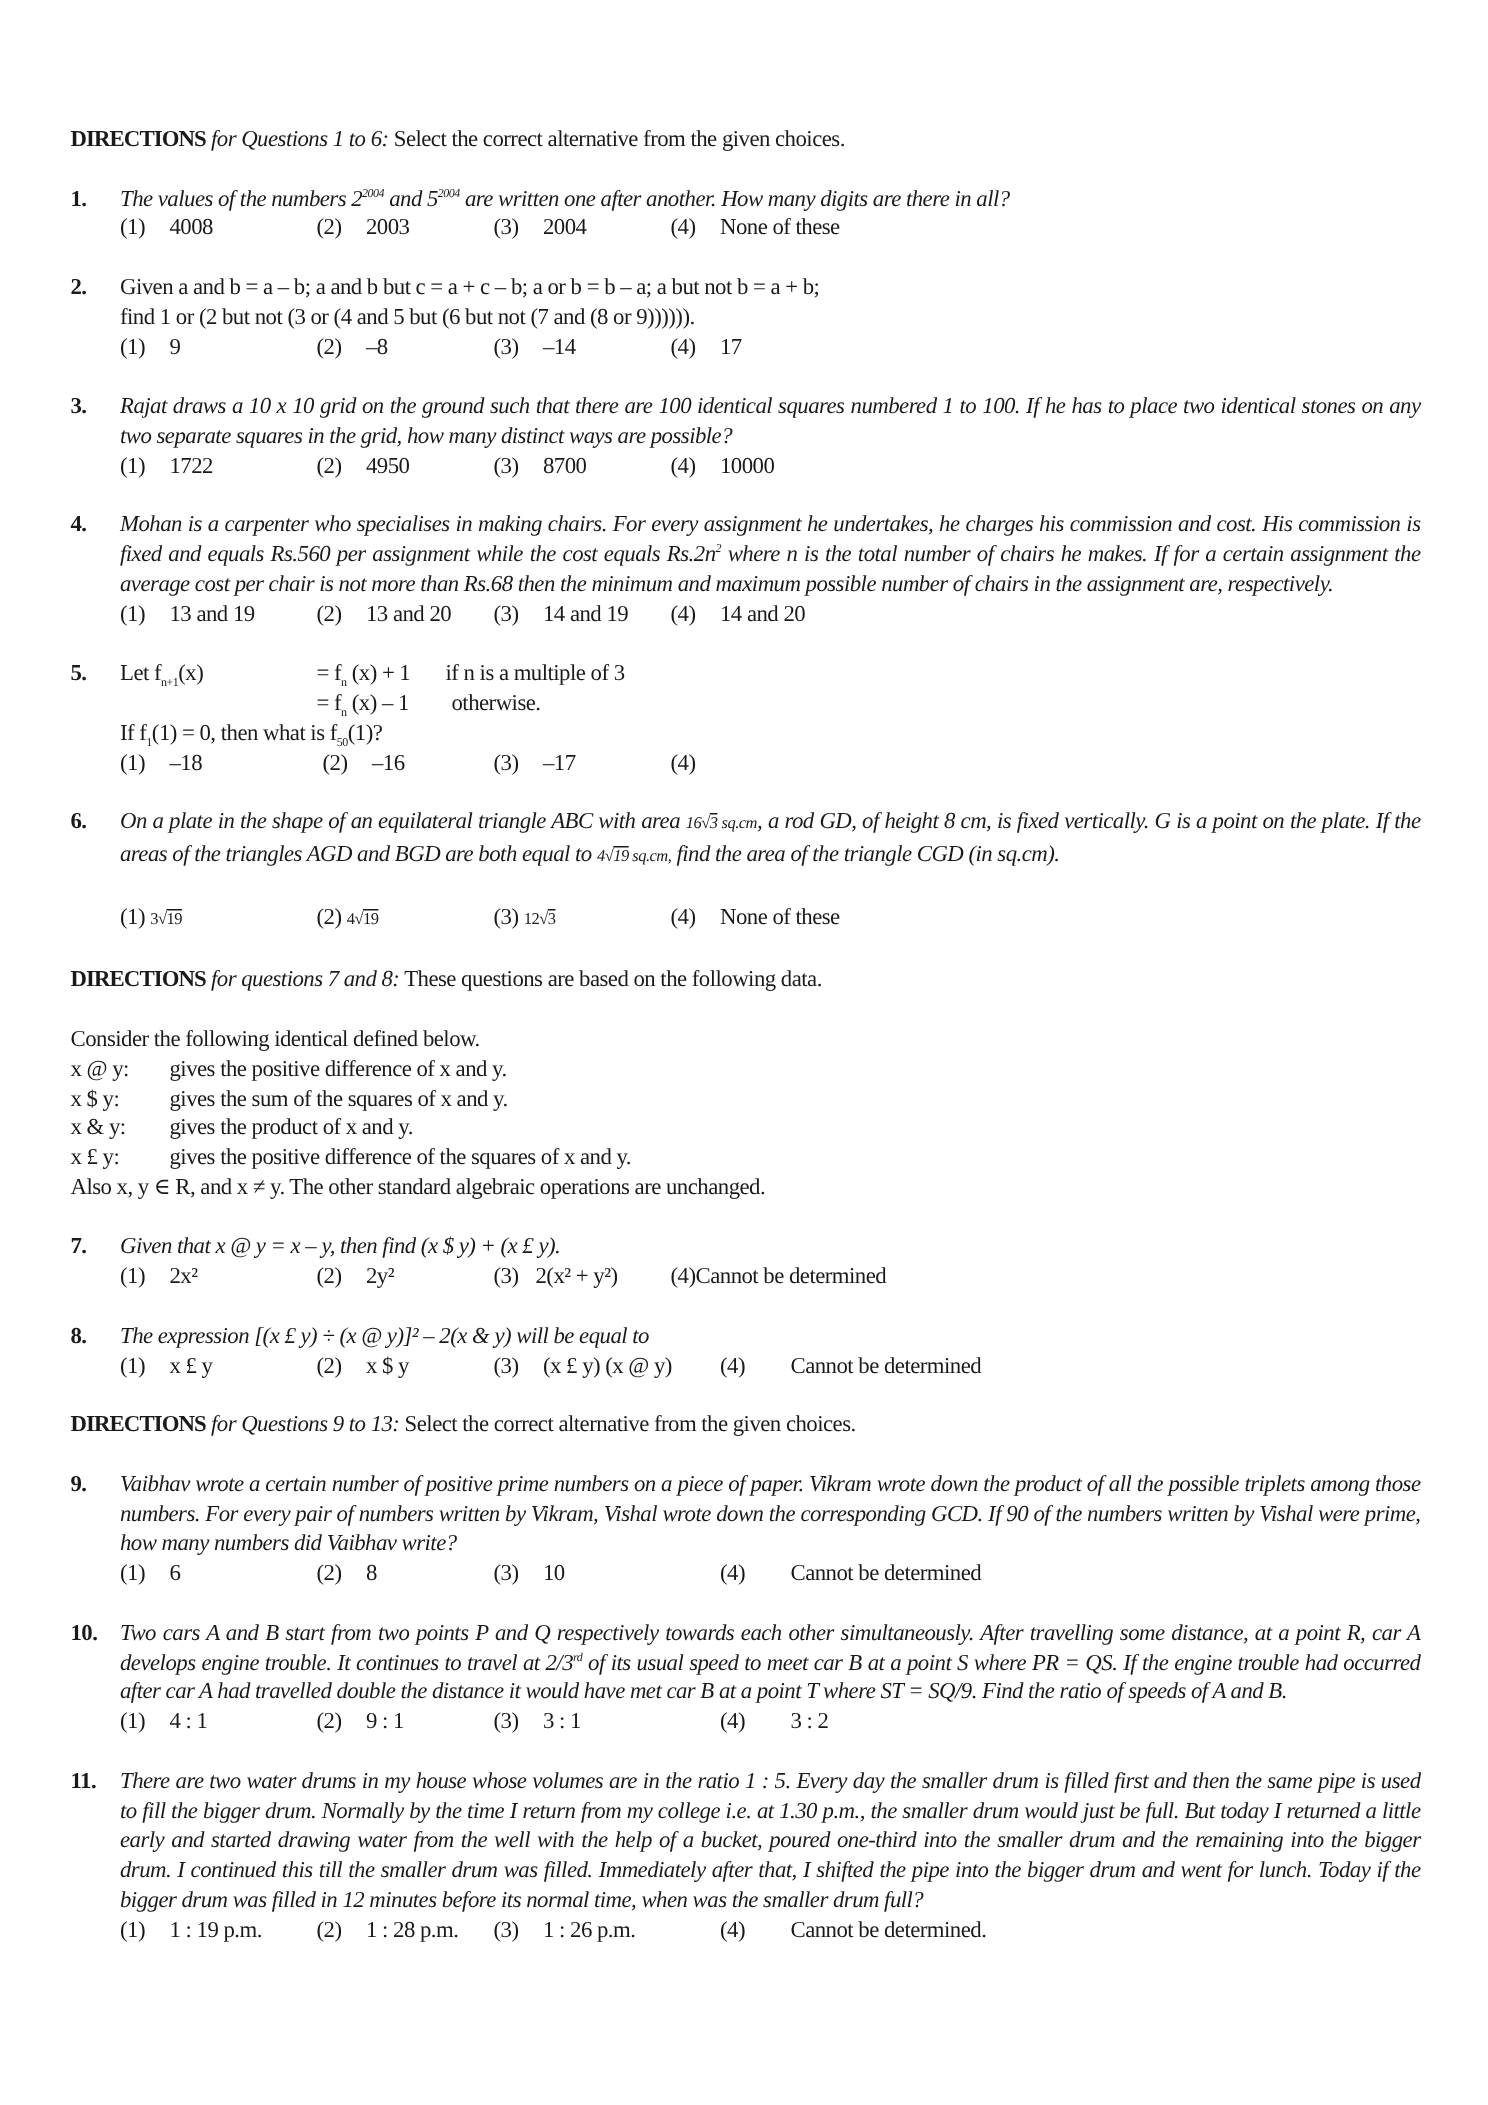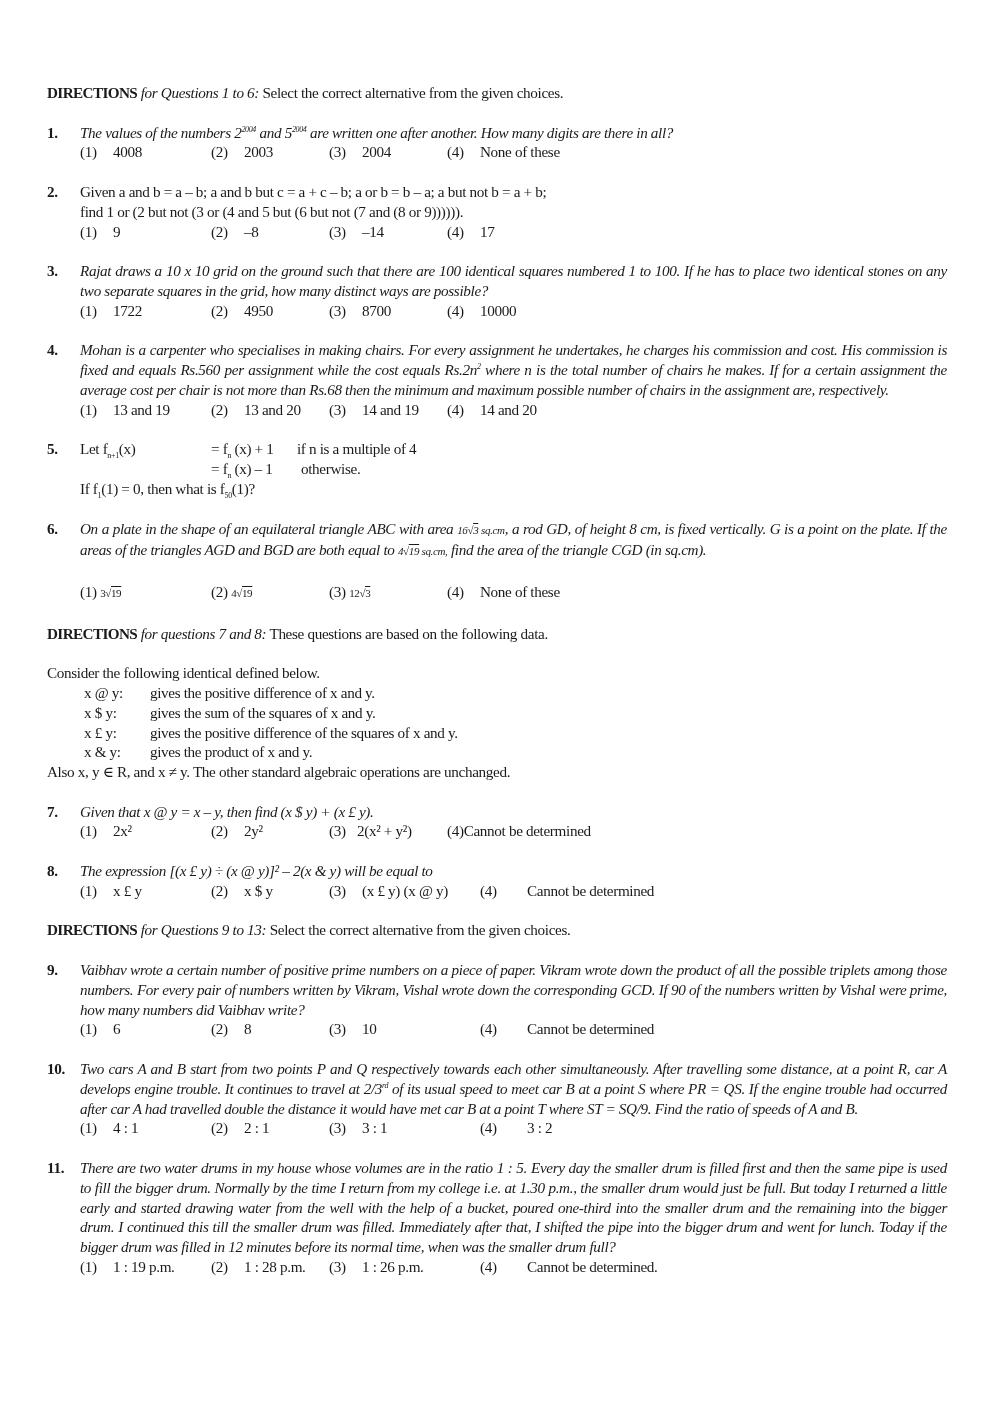--- a/index.html
+++ b/index.html
@@ -18,21 +18,21 @@
     .q .body { text-align: justify; text-align-last: left; font-style: italic; }
     .opts { display: flex; white-space: nowrap; }
     .opt { display: inline-block; }
     .opt .lab { display: inline-block; }
     .gap-lg { height: 19.8px; }
     sup { font-size: 8px; line-height: 0; vertical-align: 6px; }
     sub { font-size: 8px; line-height: 0; vertical-align: -4px; }
     .small-math { font-size: 11px; }
     .sqrt { text-decoration: overline; }
     .ops-row { display: flex; }
-    .ops-row .sym { width: 66px; margin-left: 37px; }
+    .ops-row .sym { width: 66px; }
     .f5-row { display: flex; }
   </style>
 </head>
 <body>
 
 <div class="page">
 
   <p class="directions"><b>DIRECTIONS</b><i> for Questions 1 to 6:</i><span> Select the correct alternative from the given choices.</span></p>
   <div class="gap-lg"></div>
 
@@ -83,28 +83,34 @@
       <span class="opt"><span class="lab" style="width:33px">(4)</span><span>14 and 20</span></span>
     </div>
   </div>
   <div class="gap-lg"></div>
 
   <div class="q">
     <span class="num">5.</span>
     <div class="f5-row">
       <span style="width:131px"><span>Let f</span><sub>n+1</sub><span>(x)</span></span>
       <span style="width:86px"><span>= f</span><sub>n</sub><span> (x) + 1</span></span>
-      <span>if n is a multiple of 4</span>
+      <span>if n is a multiple of 3</span>
     </div>
     <div class="f5-row">
       <span style="width:131px"></span>
       <span style="width:90px"><span>= f</span><sub>n</sub><span> (x) – 1</span></span>
       <span>otherwise.</span>
     </div>
     <div><span>If f</span><sub>1</sub><span>(1) = 0, then what is f</span><sub>50</sub><span>(1)?</span></div>
+    <div class="opts">
+      <span class="opt" style="width:135px"><span class="lab" style="width:33px">(1)</span><span>–18</span></span>
+      <span class="opt" style="width:114px"><span class="lab" style="width:33px">(2)</span><span>–16</span></span>
+      <span class="opt" style="width:118px"><span class="lab" style="width:33px">(3)</span><span>–17</span></span>
+      <span class="opt"><span class="lab" style="width:33px">(4)</span><span></span></span>
+    </div>
   </div>
   <div class="gap-lg"></div>
 
   <div class="q">
     <span class="num">6.</span>
     <div class="body"><span>On a plate in the shape of an equilateral triangle ABC with area </span><span class="small-math"><span>16</span>√<span class="sqrt">3</span><span> sq.cm</span></span><span>, a rod GD, of height 8 cm, is fixed vertically. G is a point on the plate. If the areas of the triangles AGD and BGD are both equal to </span><span class="small-math"><span>4</span>√<span class="sqrt">19</span><span> sq.cm,</span></span><span>  find the area of the triangle CGD (in sq.cm).</span></div>
     <div style="height:19.8px"></div>
     <div class="opts">
       <span class="opt" style="width:131px"><span>(1)</span> <span class="small-math"><span>3</span>√<span class="sqrt">19</span></span></span>
       <span class="opt" style="width:118px"><span>(2)</span> <span class="small-math"><span>4</span>√<span class="sqrt">19</span></span></span>
@@ -121,26 +127,26 @@
     <div>Consider the following identical defined below.</div>
     <div class="ops-row">
         <span class="sym">x @ y:</span>
         <span>gives the positive difference of x and y.</span>
       </div>
     <div class="ops-row">
         <span class="sym">x $ y:</span>
         <span>gives the sum of the squares of x and y.</span>
       </div>
     <div class="ops-row">
+        <span class="sym">x &amp; y:</span>
+        <span>gives the product of x and y.</span>
+      </div>
+    <div class="ops-row">
         <span class="sym">x £ y:</span>
         <span>gives the positive difference of the squares of x and y.</span>
-      </div>
-    <div class="ops-row">
-        <span class="sym">x &amp; y:</span>
-        <span>gives the product of x and y.</span>
       </div>
     <div>Also x, y ∈ R, and x ≠ y. The other standard algebraic operations are unchanged.</div>
   </div>
   <div class="gap-lg"></div>
 
   <div class="q">
     <span class="num">7.</span>
     <div class="body">Given that x @ y = x – y, then find (x $ y) + (x £ y).</div>
     <div class="opts">
       <span class="opt" style="width:131px"><span class="lab" style="width:33px">(1)</span><span>2x²</span></span>
@@ -176,21 +182,21 @@
       <span class="opt"><span class="lab" style="width:47px">(4)</span><span>Cannot be determined</span></span>
     </div>
   </div>
   <div class="gap-lg"></div>
 
   <div class="q">
     <span class="num">10.</span>
     <div class="body"><span>Two cars A and B start from two points P and Q respectively towards each other simultaneously. After travelling some distance, at a point R, car A develops engine trouble. It continues to travel at 2/3</span><sup>rd</sup><span> of its usual speed to meet car B at a point S where PR = QS. If the engine trouble had occurred after car A had travelled double the distance  it would have met car B at a point T where ST = SQ/9. Find the ratio of speeds of A and B.</span></div>
     <div class="opts">
       <span class="opt" style="width:131px"><span class="lab" style="width:33px">(1)</span><span>4 : 1</span></span>
-      <span class="opt" style="width:118px"><span class="lab" style="width:33px">(2)</span><span>2 : 1</span></span>
+      <span class="opt" style="width:118px"><span class="lab" style="width:33px">(2)</span><span>9 : 1</span></span>
       <span class="opt" style="width:151px"><span class="lab" style="width:33px">(3)</span><span>3 : 1</span></span>
       <span class="opt"><span class="lab" style="width:47px">(4)</span><span>3 : 2</span></span>
     </div>
   </div>
   <div class="gap-lg"></div>
 
   <div class="q">
     <span class="num">11.</span>
     <div class="body">There are two water drums in my house whose volumes are in the ratio 1 : 5. Every day the smaller drum is filled first and then the same pipe is used to fill the bigger drum. Normally by the time I return from my college i.e. at 1.30 p.m., the smaller drum would just be full. But today I returned a little early and started drawing water from the well with the help of a bucket, poured one-third into the smaller drum and the remaining into the bigger drum. I continued this till the smaller drum was filled. Immediately after that, I shifted the pipe into the bigger drum and went for lunch. Today if the bigger drum was filled in 12 minutes before its normal time, when was the smaller drum full?</div>
     <div class="opts">

